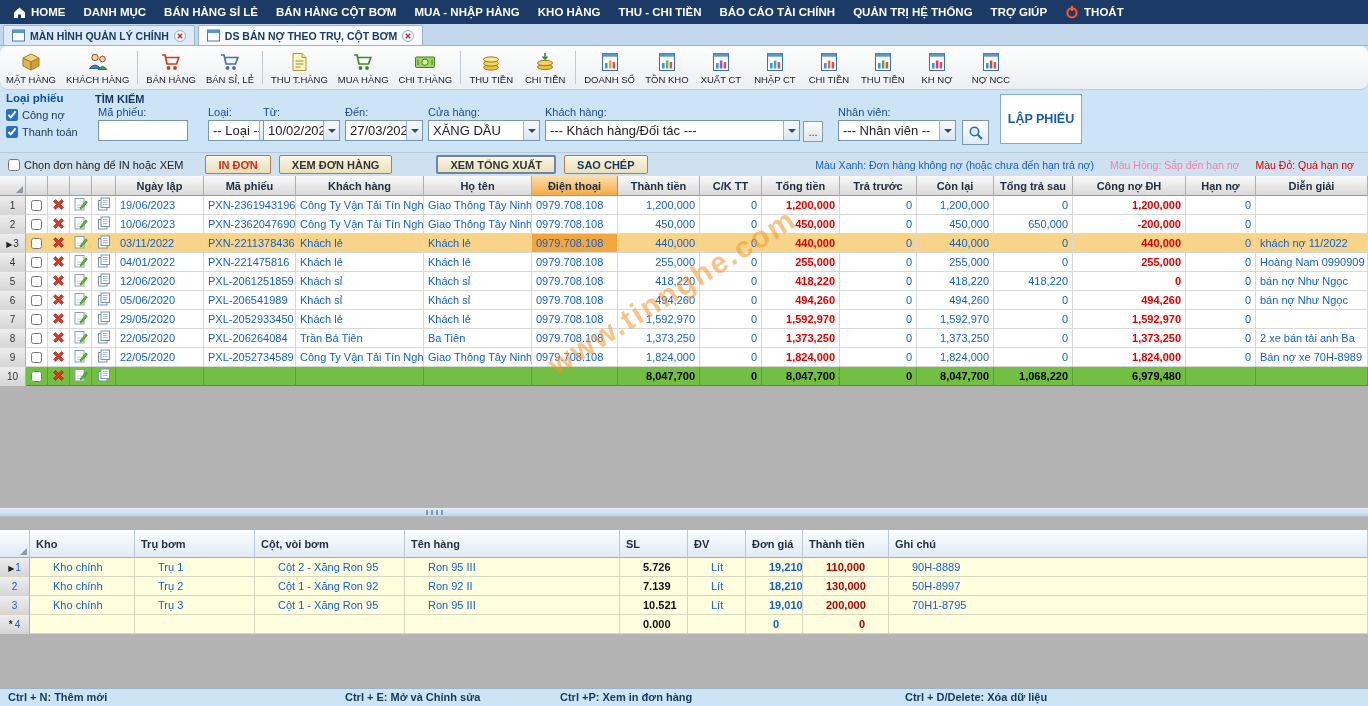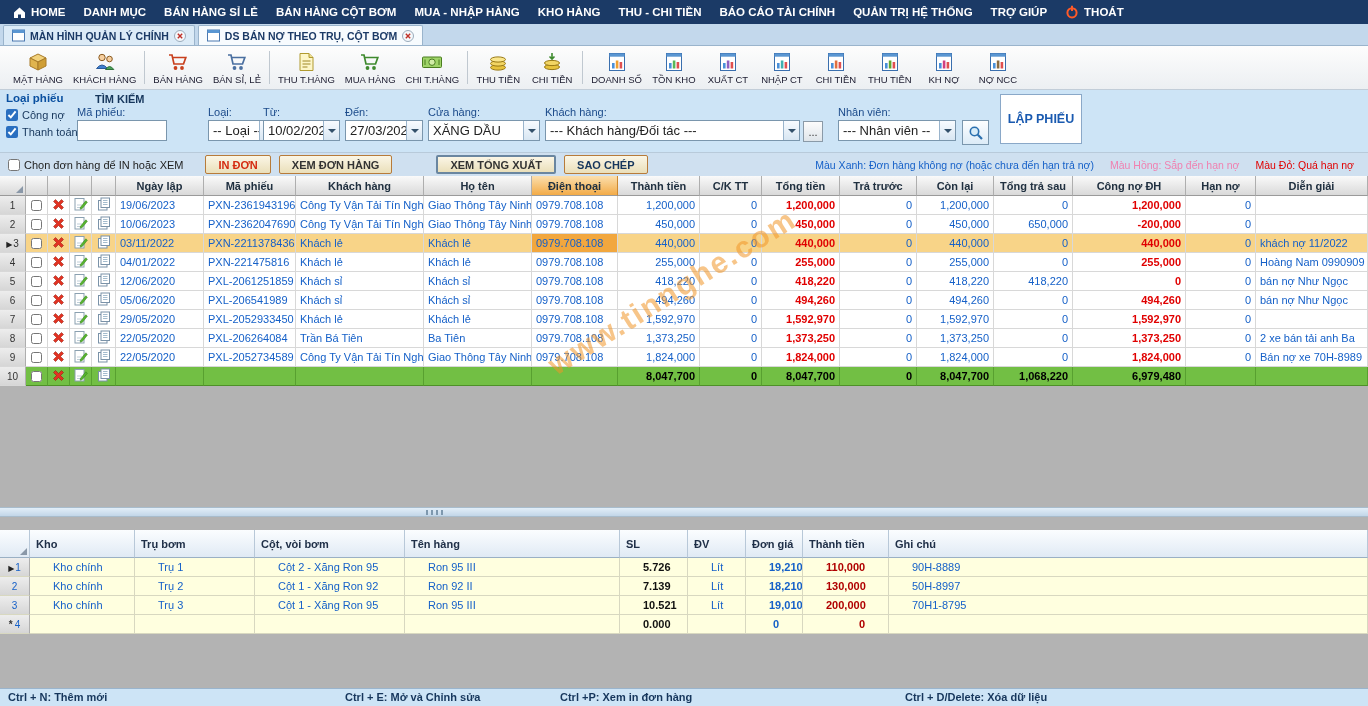--- a/index.html
+++ b/index.html
@@ -11,21 +11,21 @@
 .menubar{height:24px;background:#1b3a66;display:flex;align-items:center;padding:0 4px;flex:none;}
 .menu-item{color:#fff;font-weight:bold;font-size:11.5px;padding:4px 9px;display:flex;align-items:center;gap:5px;cursor:pointer;white-space:nowrap;}
 
 
 .tabbar{height:22px;background:#c3d8ec;display:flex;align-items:flex-end;padding:2px 3px 0;gap:3px;flex:none;border-bottom:1px solid #9ab4cc;}
 .tab{display:flex;align-items:center;gap:5px;padding:2px 8px;height:20px;background:#dcebf7;border:1px solid #9ab4cc;border-bottom:none;border-radius:2px 2px 0 0;color:#1b3a66;font-weight:bold;font-size:10.5px;cursor:pointer;white-space:nowrap;}
 .tab.active{background:#f7fbfe;}
 .tclose{display:flex;cursor:pointer;}
 
 
-.toolbar{height:44px;background:linear-gradient(#fdfdfd,#eceff2);display:flex;align-items:stretch;padding:1px 8px;flex:none;border-bottom:1px solid #c2cdd8;}
+.toolbar{height:44px;background:linear-gradient(#fdfdfd,#eceff2);display:flex;align-items:stretch;padding:1px 1px;flex:none;border-bottom:1px solid #c2cdd8;border-radius:8px;}
 .tool{display:flex;flex-direction:column;align-items:center;justify-content:center;gap:0px;padding:1px 5px;min-width:54px;color:#1a1a2e;font-size:9.5px;cursor:pointer;white-space:nowrap;}
 .tool .ic{height:24px;display:flex;align-items:center;}
 .tool-sep{width:1px;background:#c0c8d0;margin:4px 3px;}
 
 
 .filterbar{height:62px;background:#cde4f6;position:relative;flex:none;}
 .lp{position:absolute;left:6px;top:2px;}
 .lp-t{font-weight:bold;color:#0a50a0;font-size:11.5px;margin-bottom:2px;}
 .ck{display:flex;align-items:center;gap:4px;color:#16365c;font-size:11px;height:17px;cursor:pointer;}
 .ck input{accent-color:#2a6fc0;width:12px;height:12px;}
@@ -384,21 +384,21 @@
           <input type="checkbox" checked="" style="">
           <span>Công nợ</span>
         </label>
       <label class="ck">
           <input type="checkbox" checked="" style="">
           <span>Thanh toán</span>
         </label>
     </div>
     <div class="tk">TÌM KIẾM</div>
 
-    <div class="fg" style="left:77px;width:90px;">
+    <div class="fg" style="left:98px;width:90px;">
       <label>Mã phiếu:</label>
       <input class="tin" value="" style="">
     </div>
     <div class="fg" style="left:208px;width:68px;">
       <label>Loại:</label>
       <div class="combo">
           <span class="val">-- Loại --</span>
           <span class="dd"></span>
         </div>
     </div>

